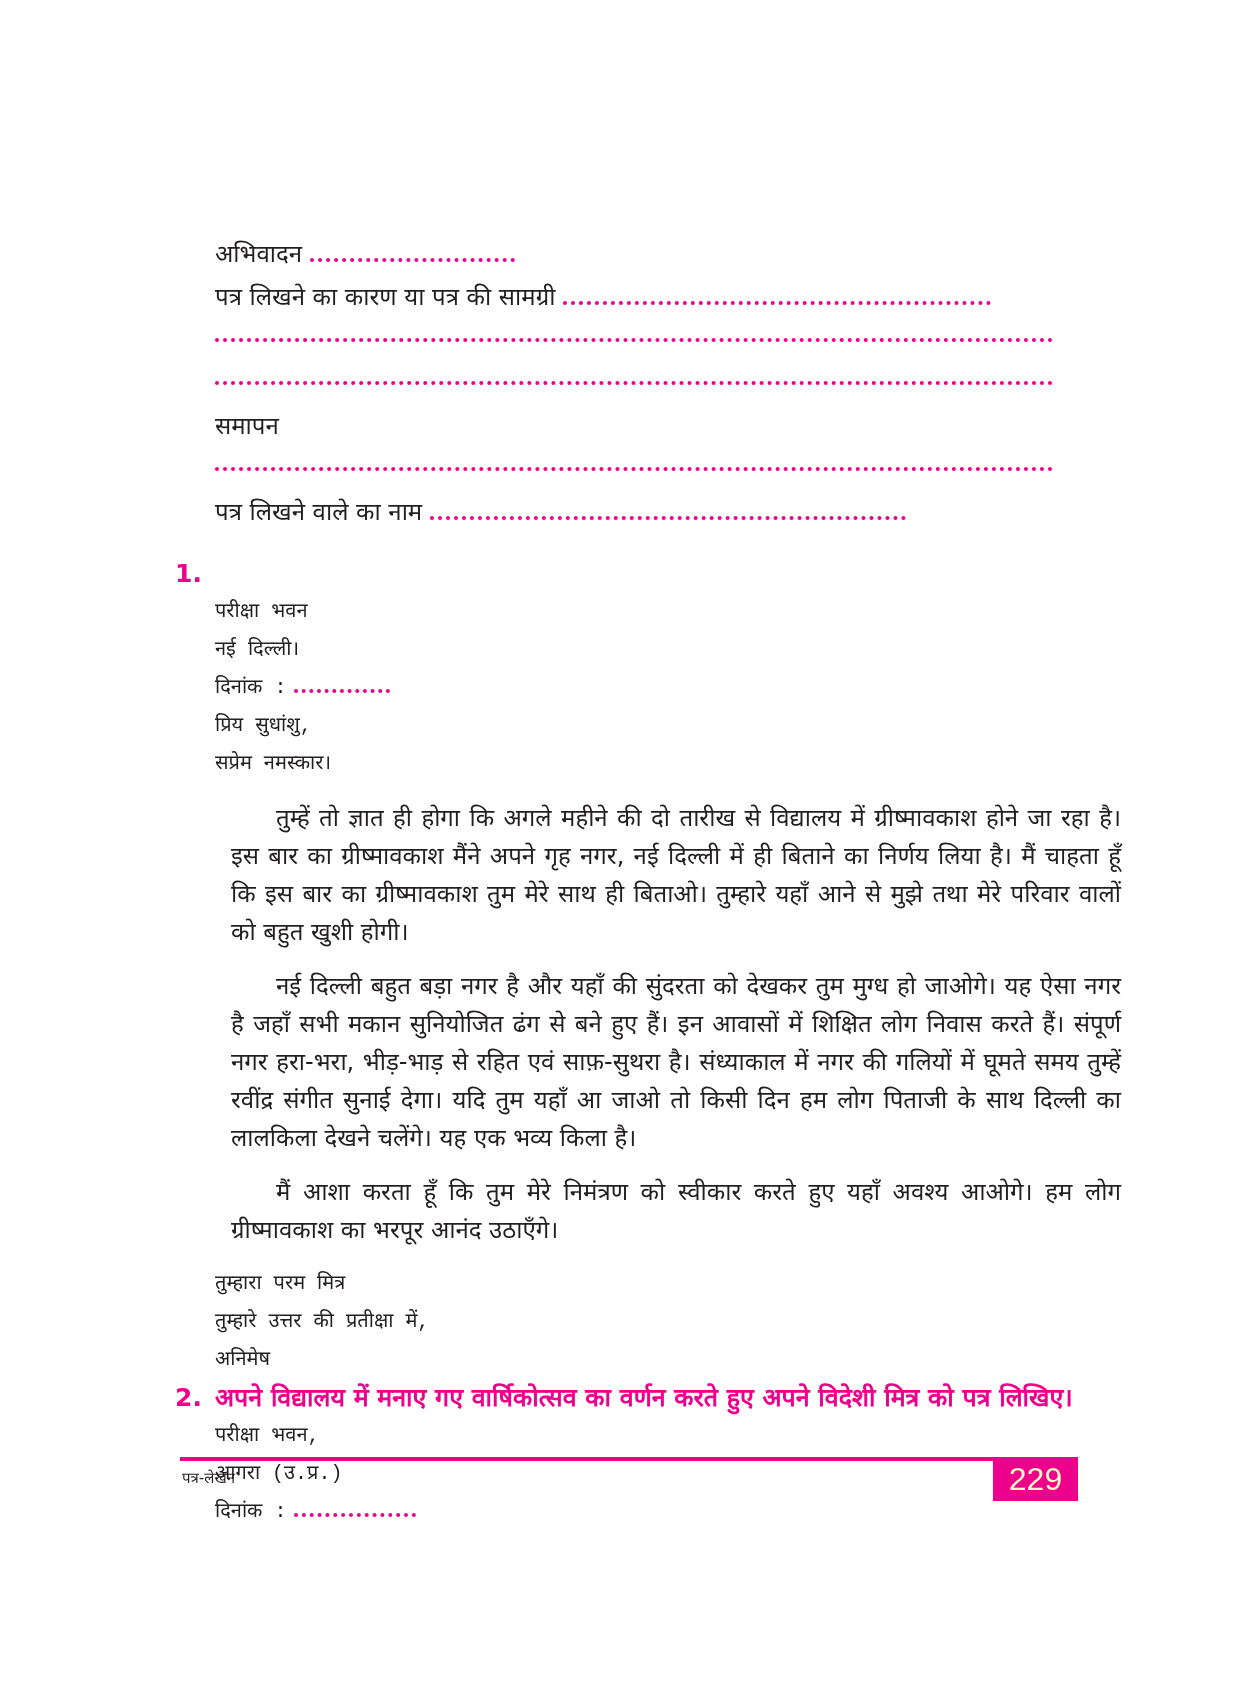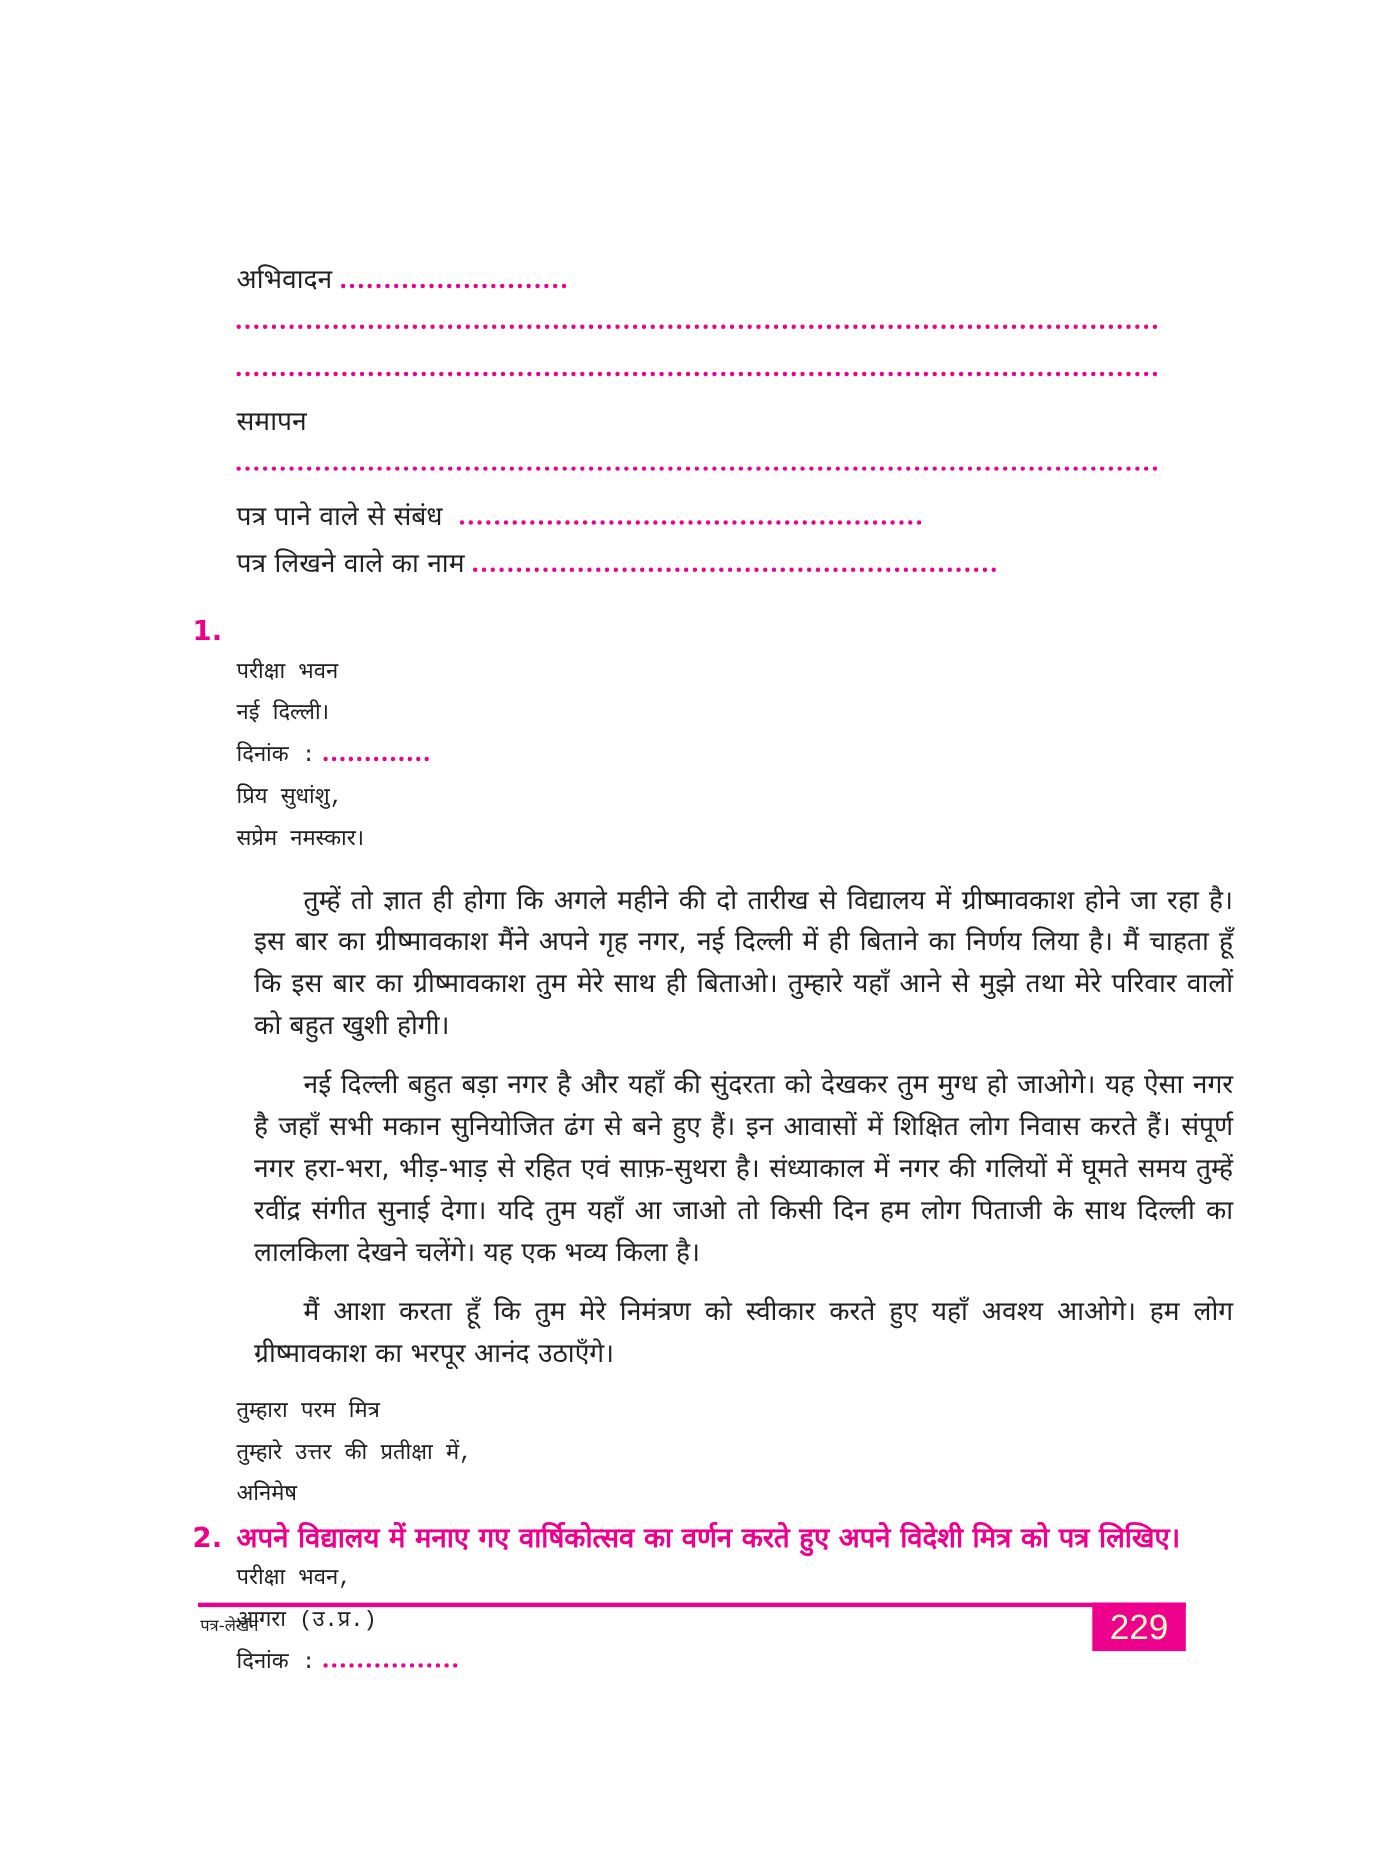--- a/index.html
+++ b/index.html
@@ -109,34 +109,34 @@
 <div class="page">
 
   <div class="content">
 
     <section>
       <div class="format-row">
         <span class="lbl">अभिवादन</span>
         <span class="dots dots-1"></span>
       </div>
       <div class="format-row">
+        <span class="lbl">पत्र लिखने का कारण या पत्र की सामग्री</span>
+        <span class="dots dots-2"></span>
+      </div>
+      <div class="format-row">
         <span class="dots dots-full"></span>
       </div>
       <div class="format-row">
         <span class="dots dots-full"></span>
       </div>
       <div class="format-row">
         <span class="lbl">समापन</span>
       </div>
       <div class="format-row">
         <span class="dots dots-full"></span>
-      </div>
-      <div class="format-row">
-        <span class="lbl">पत्र पाने वाले से संबंध</span>
-        <span class="dots dots-7"></span>
       </div>
       <div class="format-row">
         <span class="lbl">पत्र लिखने वाले का नाम</span>
         <span class="dots dots-8"></span>
       </div>
     </section>
 
     <section>
       <div class="q-head q1-head">
         <span class="q-num">1.</span>

